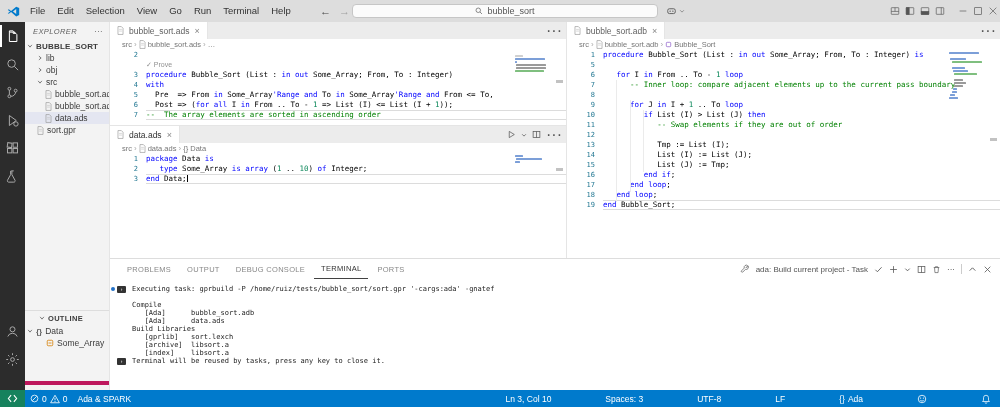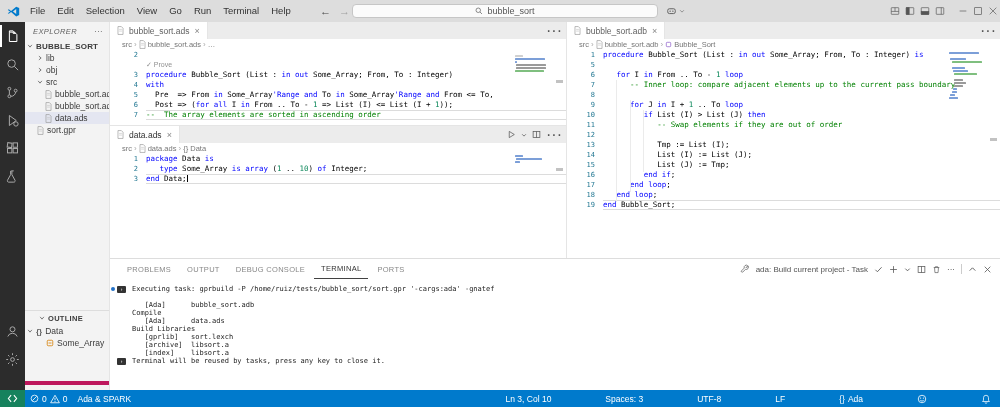--- a/index.html
+++ b/index.html
@@ -586,22 +586,22 @@
     <span>
         <svg width="9" height="9" viewBox="0 0 16 16">
           <line x1="3" y1="3" x2="13" y2="13" stroke="#555" stroke-width="1.4"></line>
           <line x1="13" y1="3" x2="3" y2="13" stroke="#555" stroke-width="1.4"></line>
         </svg>
       </span>
   </div>
   <div id="terminal">
       <div class="trow"><span class="t-decor"><span class="t-dot"></span><span class="t-box">›</span></span><span>Executing task: gprbuild -P /home/ruiz/tests/bubble_sort/sort.gpr '-cargs:ada' -gnatef</span></div>
       <div class="trow"><span class="t-decor"></span><span></span></div>
+      <div class="trow"><span class="t-decor"></span><span>Compile</span></div>
       <div class="trow"><span class="t-decor"></span><span>   [Ada]      bubble_sort.adb</span></div>
-      <div class="trow"><span class="t-decor"></span><span>Compile</span></div>
       <div class="trow"><span class="t-decor"></span><span>   [Ada]      data.ads</span></div>
       <div class="trow"><span class="t-decor"></span><span>Build Libraries</span></div>
       <div class="trow"><span class="t-decor"></span><span>   [gprlib]   sort.lexch</span></div>
       <div class="trow"><span class="t-decor"></span><span>   [archive]  libsort.a</span></div>
       <div class="trow"><span class="t-decor"></span><span>   [index]    libsort.a</span></div>
       <div class="trow"><span class="t-decor box-only"><span class="t-box">›</span></span><span>Terminal will be reused by tasks, press any key to close it.</span></div>
     </div>
 </div>
 
 <div id="statusbar">

